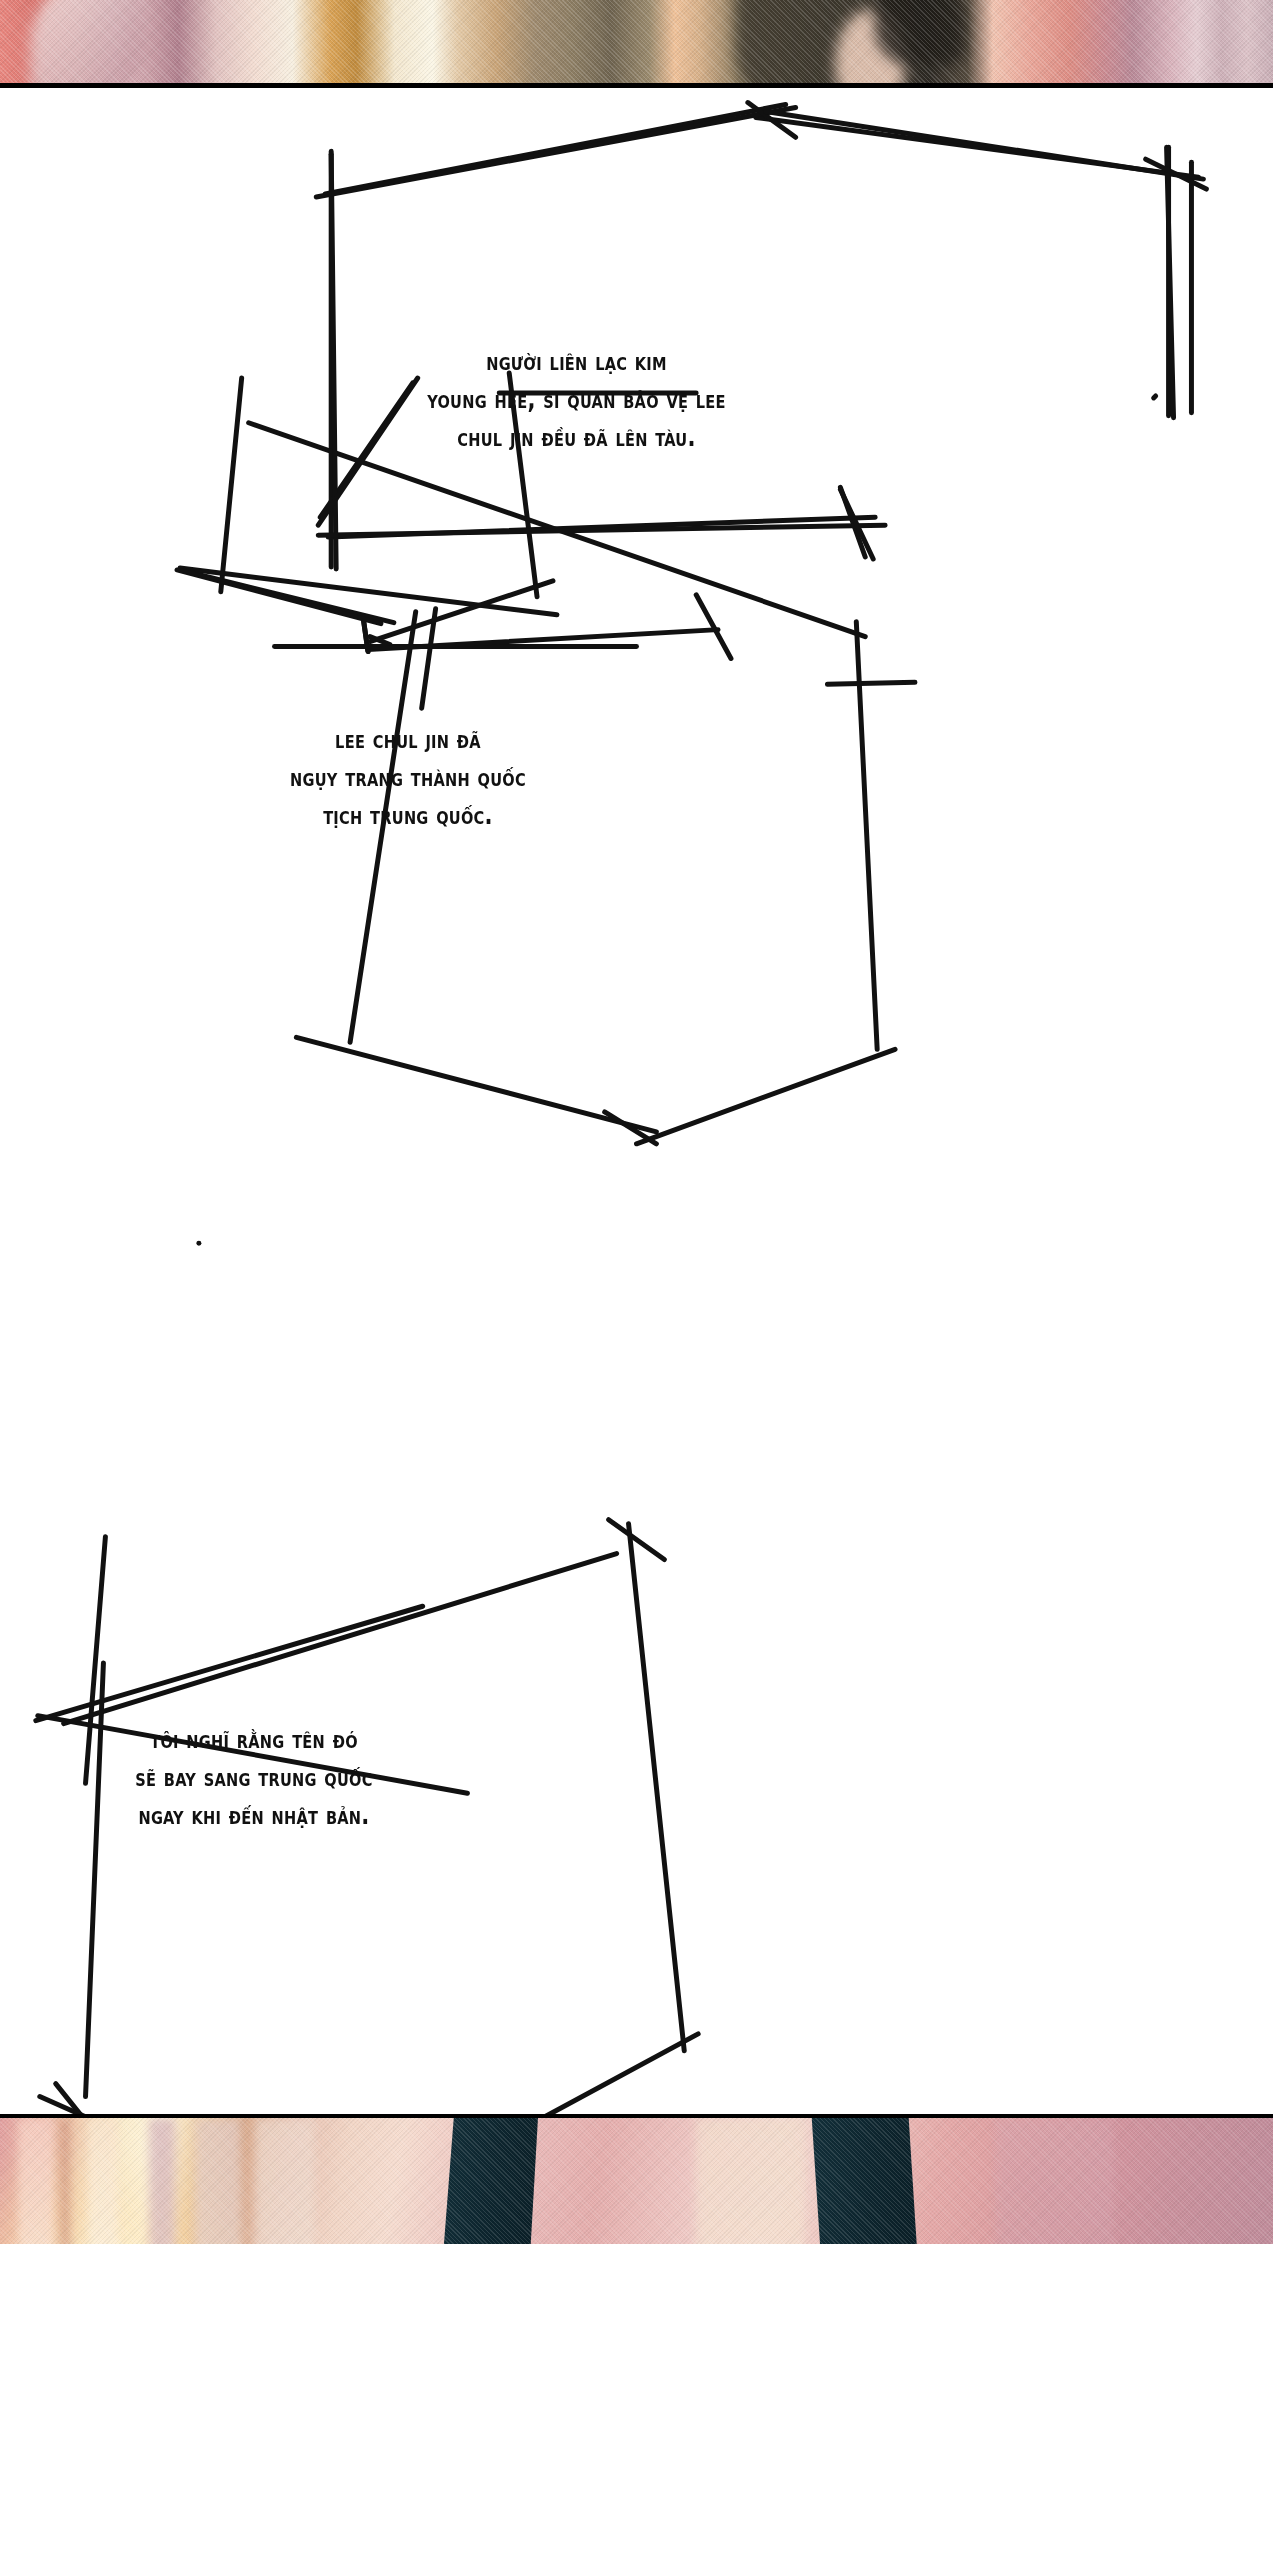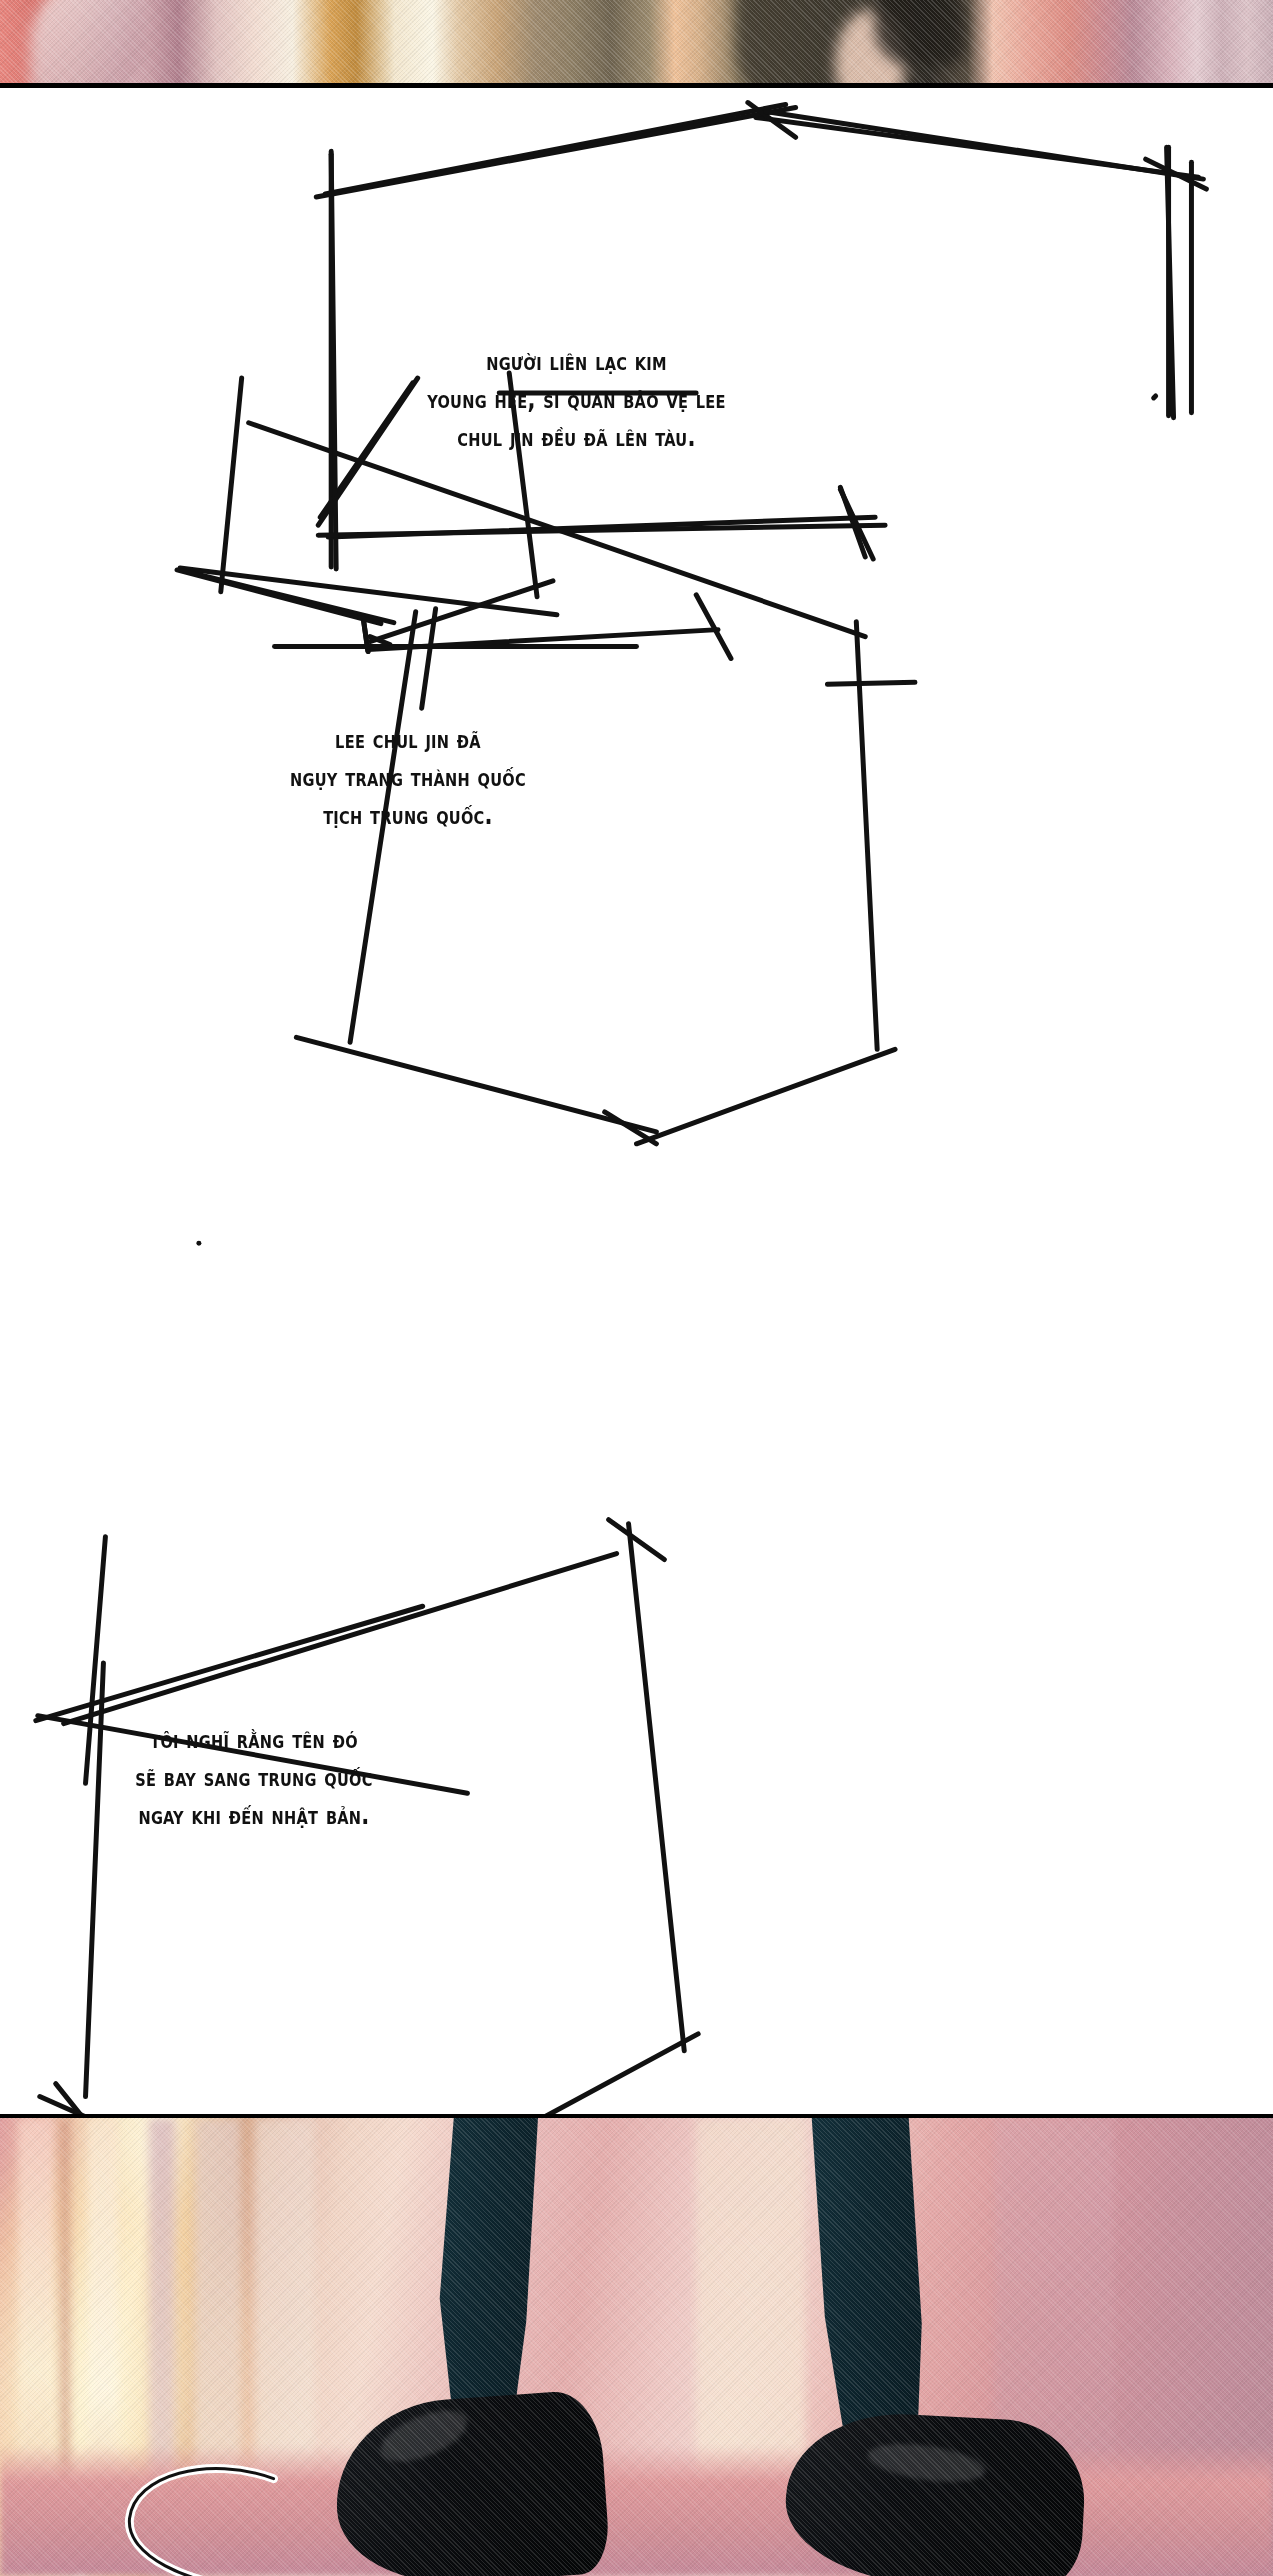--- a/index.html
+++ b/index.html
@@ -13,21 +13,21 @@
     height: 2576px;
     position: relative;
     overflow: hidden;
     font-family: "DejaVu Sans", sans-serif;
   }
 
   .page {
     position: absolute;
     left: 0; top: 0;
     width: 1273px;
-    height: 2576px;
+    height: 2244px;
     background: #ffffff;
     overflow: hidden;
   }
 
   
   .panel-top {
     position: absolute;
     left: 0; top: 0;
     width: 1273px;
     height: 88px;

